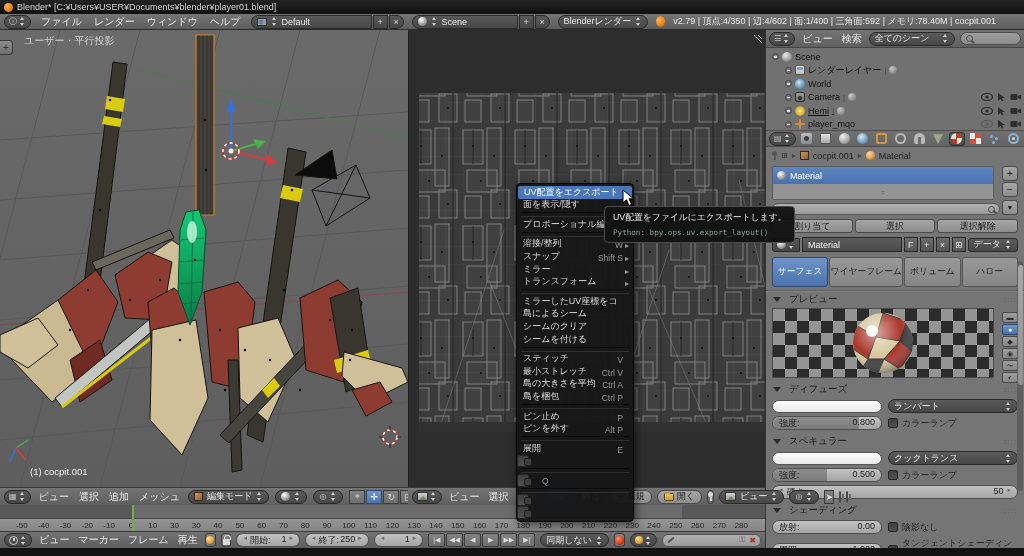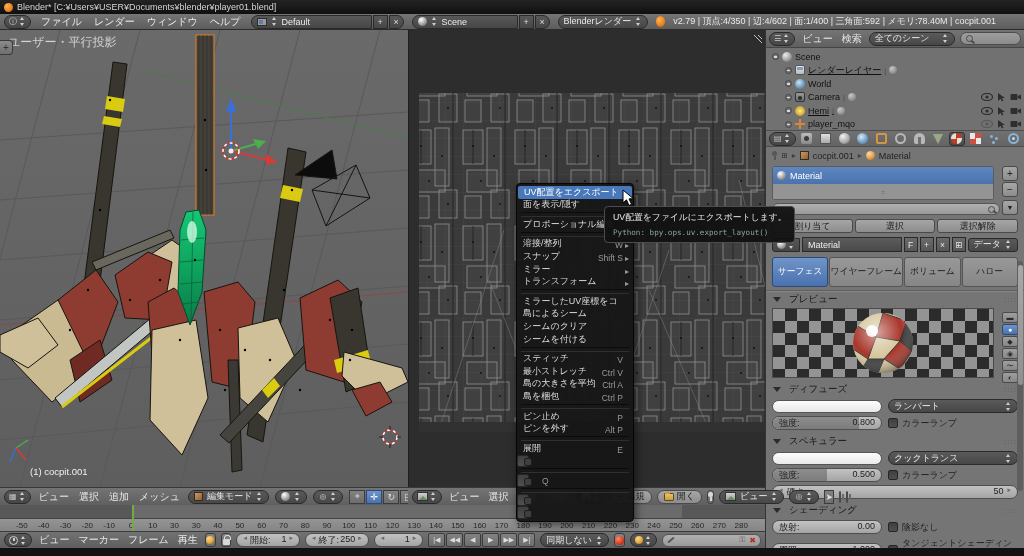--- a/index.html
+++ b/index.html
@@ -34,21 +34,21 @@
 .selector{display:inline-flex;align-items:center;gap:1px}
 .sel-main{display:inline-flex;align-items:center;gap:4px;background:linear-gradient(#585858,#464646);border:1px solid #2a2a2a;border-radius:7px 0 0 7px;height:14px;padding:0 5px;color:#ececec;font-size:9px}
 .mini{width:15px;height:14px;display:inline-flex;align-items:center;justify-content:center;background:linear-gradient(#585858,#464646);border:1px solid #2a2a2a;color:#dcdcdc;font-size:9px}
 .mini.last{border-radius:0 7px 7px 0}
 .stats{color:#e9e9e9;font-size:9px;white-space:nowrap}
 .scr-ic{width:10px;height:8px;background:#9a9a9a;border:1px solid #2e2e2e;position:relative}
 .scr-ic::after{content:"";position:absolute;left:1px;top:1px;width:4px;height:4px;background:#5e7fae}
 
 
 .v3d{position:absolute;left:0;top:30px;width:408px;height:457px;background:linear-gradient(#6a6a6a,#5e5e5e);overflow:hidden}
-.v3d .vlabel{position:absolute;left:8px;top:4px;color:#d2d2d2;font-size:12px;z-index:3}
+.v3d .vlabel{position:absolute;left:24px;top:4px;color:#d2d2d2;font-size:10px;z-index:3}
 .v3d .olabel{position:absolute;left:30px;top:436px;color:#f0f0f0;font-size:9.5px;z-index:3}
 .plus-tab{position:absolute;left:0;top:10px;width:13px;height:15px;background:linear-gradient(#8b8b8b,#6f6f6f);border:1px solid #3a3a3a;border-left:none;border-radius:0 4px 4px 0;color:#333;display:flex;align-items:center;justify-content:center;font-size:10px;z-index:3}
 .ed-header{position:absolute;height:18px;background:linear-gradient(#747474,#5f5f5f);border-top:1px solid #383838;display:flex;align-items:center;gap:6px;padding:0 4px;z-index:4}
 .h-3d{left:0;top:487px;width:408px}
 .h-uv{left:408px;top:487px;width:357px;gap:5px}
 .ed-ic{display:inline-flex;align-items:center;gap:2px;background:linear-gradient(#585858,#464646);border:1px solid #2a2a2a;border-radius:7px;height:14px;padding:0 4px}
 .glyph{display:inline-block;font-size:8px;color:#ccc}
 .cube-ic{width:9px;height:9px;background:linear-gradient(135deg,#c89a6a,#8f5f32);border:1px solid #3a2a18}
 .ball-ic{width:9px;height:9px;border-radius:50%;background:radial-gradient(circle at 35% 30%,#fff,#9a9a9a 60%,#555)}
 .photo-ic{width:11px;height:9px;background:linear-gradient(#cfcfcf,#9f9f9f);border:1px solid #333;position:relative;overflow:hidden}
@@ -704,21 +704,21 @@
 
     <div class="outliner">
 
         <div class="orow" style="padding-left: 6px;">
           <span class="odot"></span>
           <span class="oi oi-scene"></span>
           <span>Scene</span>
 
         </div>
 
-        <div class="orow" style="padding-left: 19px; text-decoration: underline;">
+        <div class="orow" style="padding-left: 19px;">
           <span class="odot"></span>
           <span class="oi oi-rlayer"></span>
           <span>レンダーレイヤー</span>
           <span class="osep extra-only">|</span>
           <span class="oi oi-data extra-only" style="width:8px;height:8px;flex:0 0 8px"></span>
 
         </div>
 
         <div class="orow" style="padding-left: 19px;">
           <span class="odot"></span>

